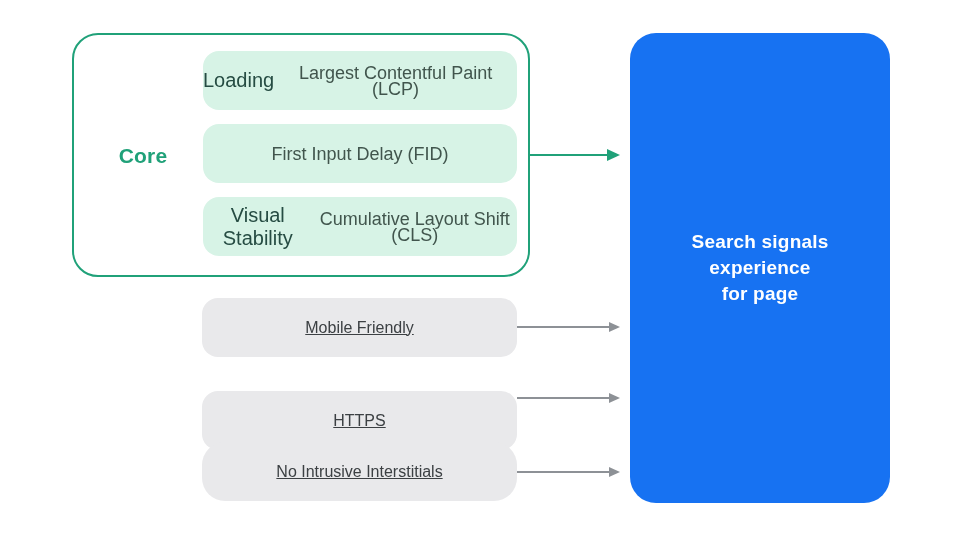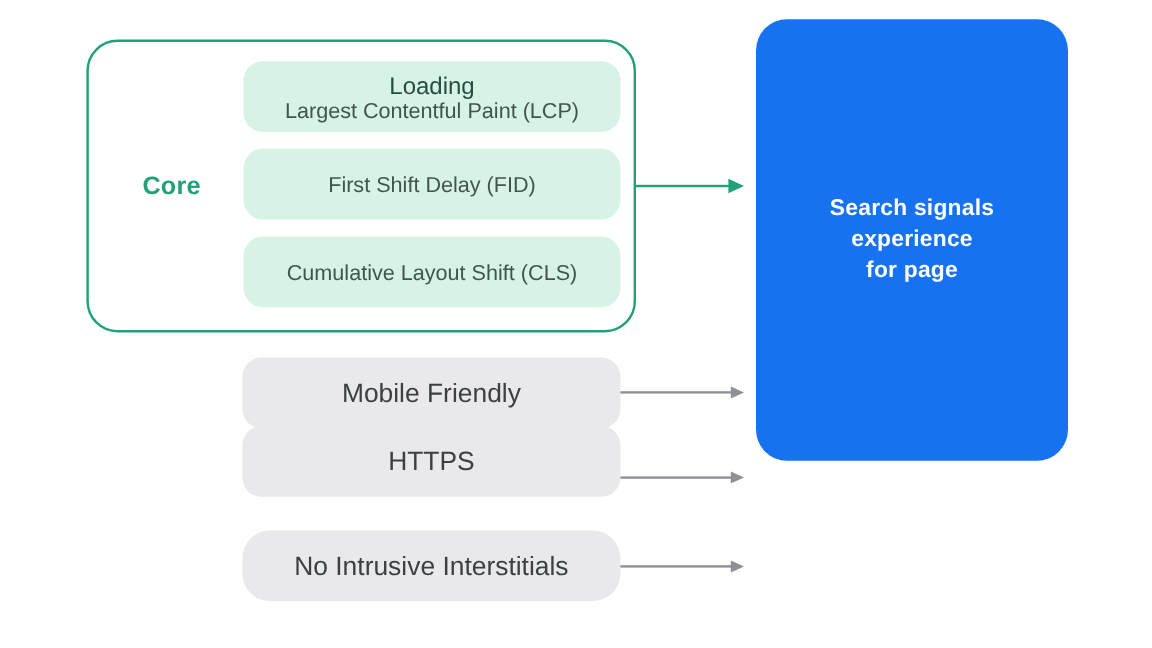--- a/index.html
+++ b/index.html
@@ -48,21 +48,21 @@
     width: 314px;
     display: flex;
     flex-direction: column;
     gap: 14px;
   }
   .vital-card {
     height: 59px;
     border-radius: 16px;
     background: var(--mint, #D7F3E6);
     display: flex;
-    flex-direction: column;
+    flex-direction: row;
     align-items: center;
     justify-content: center;
     text-align: center;
   }
   .vital-title {
     color: var(--vital_title, #264C43);
     font-size: 20px;
     font-weight: 500;
     line-height: 23px;
   }
@@ -79,25 +79,26 @@
     width: 315px;
     height: 59px;
     border-radius: 16px;
     background: var(--gray_box, #E9E9EB);
     display: flex;
     align-items: center;
     justify-content: center;
   }
   .signal-label {
     color: var(--gray_text, #3C4043);
-    font-size: 22px;
+    font-size: 16px;
     line-height: 22px;
+    text-decoration: underline;
   }
   .signal-card.row-1 { top: 298px; }
-  .signal-card.row-2 { top: 355px; }
+  .signal-card.row-2 { top: 391px; }
   .signal-card.row-3 { top: 442px; border-radius: 23px; }
 
   
   .arrow {
     position: absolute;
     height: 12px;
   }
   .arrow .arrow-line {
     position: absolute;
     left: 0;
@@ -127,23 +128,23 @@
     top: 1px;
   }
   .arrow.gray-arrow.row-1 { top: 321px; }
   .arrow.gray-arrow.row-2 { top: 392px; }
   .arrow.gray-arrow.row-3 { top: 466px; }
 
   
   .search-signals-panel {
     position: absolute;
     left: 630px;
-    top: 16px;
+    top: 33px;
     width: 260px;
-    height: 368px;
+    height: 470px;
     border-radius: 26px;
     background: var(--blue, #1772F2);
     display: flex;
     align-items: center;
     justify-content: center;
   }
   .search-signals-label {
     color: var(--white, #FFFFFF);
     font-size: 19px;
     font-weight: 700;
@@ -160,23 +161,24 @@
   <div class="cwv-container">
     <div class="cwv-label">
       <div>Core</div>
     </div>
     <div class="cwv-items">
       <div class="vital-card">
         <div class="vital-title">Loading</div>
         <div class="vital-subtitle">Largest Contentful Paint (LCP)</div>
       </div>
       <div class="vital-card">
-        <div class="vital-subtitle">First Shift Delay (FID)</div>
+        <div class="vital-subtitle">First Input Delay (FID)</div>
       </div>
       <div class="vital-card">
+        <div class="vital-title">Visual Stability</div>
         <div class="vital-subtitle">Cumulative Layout Shift (CLS)</div>
       </div>
     </div>
   </div>
 
   <div class="arrow green-arrow">
     <span class="arrow-line"></span>
     <span class="arrow-head"></span>
   </div>
 

